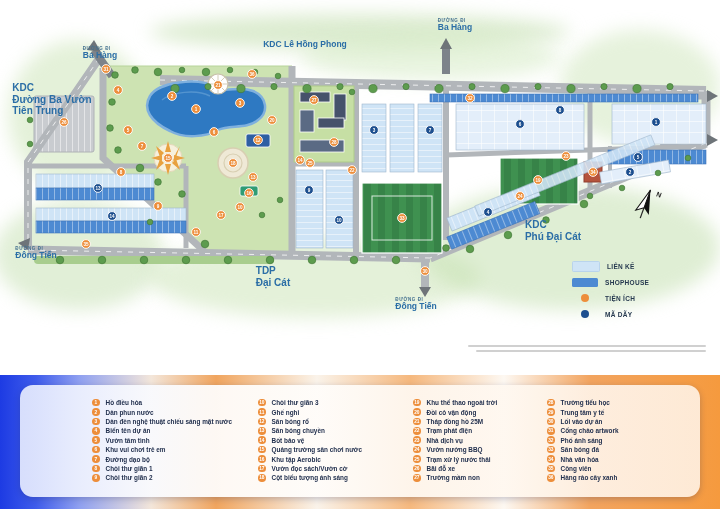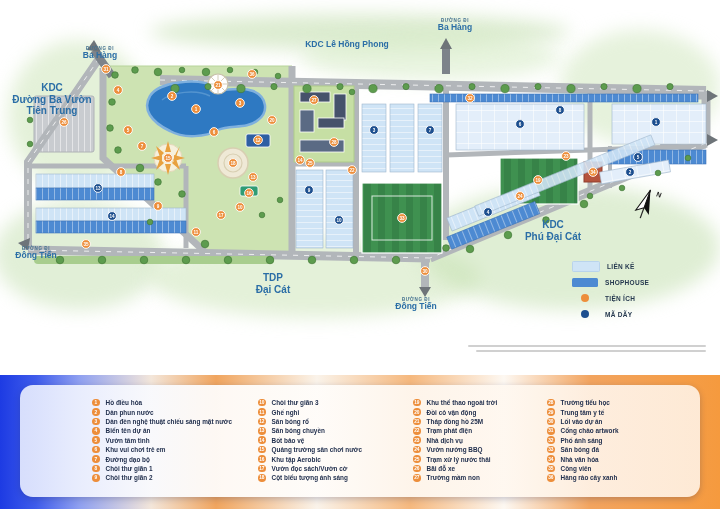--- a/index.html
+++ b/index.html
@@ -2,25 +2,25 @@
 <html><head>
 <meta charset="utf-8">
 <style>
   html,body{margin:0;padding:0;background:#fff;}
   body{width:720px;height:509px;overflow:hidden;font-family:"Liberation Sans",sans-serif;position:relative;}
   .stage{position:absolute;inset:0;width:720px;height:509px;}
   
   .map-area{position:absolute;left:0;top:0;width:720px;height:375px;background:#ffffff;overflow:hidden;}
   .blob{position:absolute;border-radius:50%;filter:blur(9px);}
   .plan-svg{position:absolute;left:0;top:0;}
-  .map-label{position:absolute;transform:translateX(-50%);text-align:center;color:#2b6ea6;font-weight:bold;line-height:1.15;white-space:nowrap;}
+  .map-label{position:absolute;transform:translateX(-50%);text-align:left;color:#2b6ea6;font-weight:bold;line-height:1.15;white-space:nowrap;}
   .map-label .pre{font-size:4.5px;letter-spacing:.6px;color:#44718f;font-weight:bold;}
   .map-label .name{font-size:8.5px;}
   .map-label.area .name{font-size:10px;}
-  .big-label{font-size:9.5px;margin-left:42px;}
+  .big-label{font-size:9.5px;}
   
   .plan-legend{position:absolute;left:572px;top:258px;width:140px;}
   .plan-legend .row{display:flex;align-items:center;gap:7px;height:16px;}
   .swatch{width:26px;height:9px;border-radius:1.5px;}
   .dot{width:8px;height:8px;border-radius:50%;margin:0 9px;}
   .plan-legend .txt{font-size:6.5px;font-weight:bold;color:#26394f;letter-spacing:.3px;}
   .disc-line{position:absolute;background:rgba(110,110,110,.32);height:2px;border-radius:1px;}
   
   .bottom-area{position:absolute;left:0;top:375px;width:720px;height:134px;
     background:linear-gradient(90deg,#1d3be3 0%,#3f5ceb 5%,#8fa0f0 11%,#f3e6da 21%,#f0a55f 30%,#faf3ea 44%,#f5b87e 57%,#fdf8f2 70%,#f2a45f 82%,#f59a3e 100%);}
@@ -468,21 +468,21 @@
     </div>
     <div class="map-label area" style="left:52px;top:82px;">
       <div class="name">KDC</div>
       <div class="name">Đường Ba Vườn</div>
       <div class="name">Tiên Trung</div>
     </div>
     <div class="map-label" style="left:36px;top:246px;">
       <div class="pre">ĐƯỜNG ĐI</div>
       <div class="name">Đông Tiến</div>
     </div>
-    <div class="map-label area" style="left:273px;top:272px;">
+    <div class="map-label area" style="left:273px;top:265px;">
       <div class="name">TDP</div>
       <div class="name">Đại Cát</div>
     </div>
     <div class="map-label" style="left:416px;top:297px;">
       <div class="pre">ĐƯỜNG ĐI</div>
       <div class="name">Đông Tiến</div>
     </div>
     <div class="map-label area" style="left:553px;top:219px;">
       <div class="name">KDC</div>
       <div class="name">Phú Đại Cát</div>

